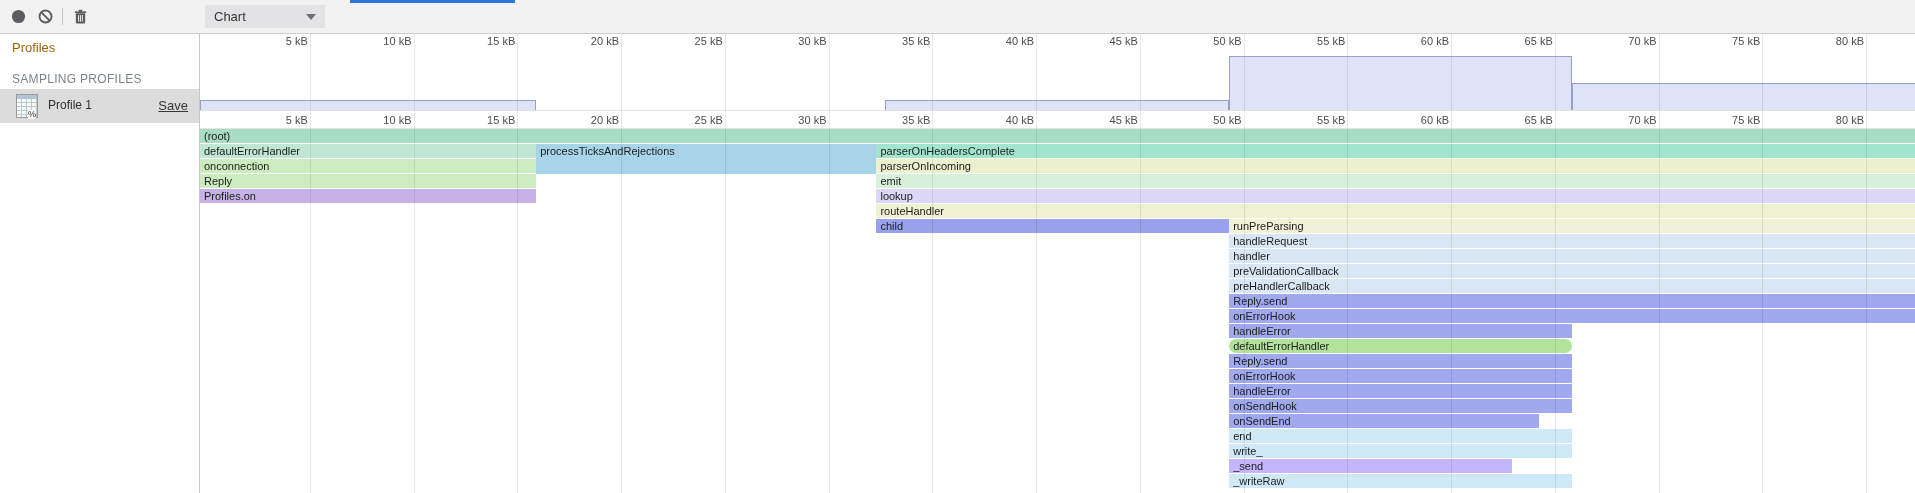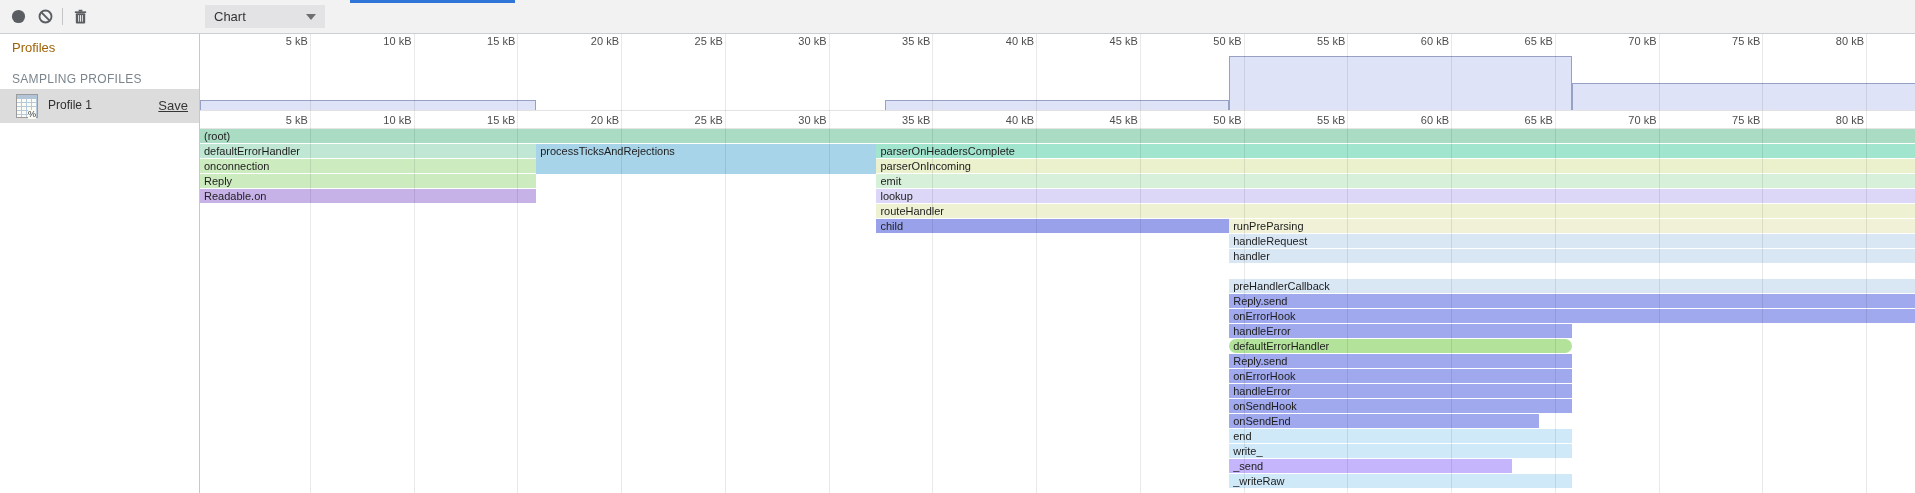--- a/index.html
+++ b/index.html
@@ -120,35 +120,38 @@
       </div>
       <div class="flame-row" style="top: 30px;">
         <div class="flame-bar" style="left: 0px; width: 336.15px; height: 14px; background: rgb(204, 235, 191);">onconnection</div>
         <div class="flame-bar" style="left: 676.45px; width: 1045.8px; height: 14px; background: rgb(235, 240, 205);">parserOnIncoming</div>
       </div>
       <div class="flame-row" style="top: 45px;">
         <div class="flame-bar" style="left: 0px; width: 336.15px; height: 14px; background: rgb(204, 235, 191);">Reply</div>
         <div class="flame-bar" style="left: 676.45px; width: 1045.8px; height: 14px; background: rgb(215, 240, 218);">emit</div>
       </div>
       <div class="flame-row" style="top: 60px;">
-        <div class="flame-bar" style="left: 0px; width: 336.15px; height: 14px; background: rgb(199, 178, 232);">Readable.on</div>
+        <div class="flame-bar" style="left: 0px; width: 336.15px; height: 14px; background: rgb(199, 178, 232);">Profiles.on</div>
         <div class="flame-bar" style="left: 676.45px; width: 1045.8px; height: 14px; background: rgb(220, 214, 247);">lookup</div>
       </div>
       <div class="flame-row" style="top: 75px;">
         <div class="flame-bar" style="left: 676.45px; width: 1045.8px; height: 14px; background: rgb(239, 241, 211);">routeHandler</div>
       </div>
       <div class="flame-row" style="top: 90px;">
         <div class="flame-bar dotted" style="left: 676.45px; width: 352.75px; height: 14px; background: rgb(152, 161, 234);">child</div>
         <div class="flame-bar" style="left: 1029.2px; width: 693.05px; height: 14px; background: rgb(240, 241, 214);">runPreParsing</div>
       </div>
       <div class="flame-row" style="top: 105px;">
         <div class="flame-bar" style="left: 1029.2px; width: 693.05px; height: 14px; background: rgb(217, 231, 245);">handleRequest</div>
       </div>
       <div class="flame-row" style="top: 120px;">
         <div class="flame-bar" style="left: 1029.2px; width: 693.05px; height: 14px; background: rgb(217, 231, 245);">handler</div>
+      </div>
+      <div class="flame-row" style="top: 135px;">
+        <div class="flame-bar" style="left: 1029.2px; width: 693.05px; height: 14px; background: rgb(217, 231, 245);">preValidationCallback</div>
       </div>
       <div class="flame-row" style="top: 150px;">
         <div class="flame-bar" style="left: 1029.2px; width: 693.05px; height: 14px; background: rgb(217, 231, 245);">preHandlerCallback</div>
       </div>
       <div class="flame-row" style="top: 165px;">
         <div class="flame-bar" style="left: 1029.2px; width: 693.05px; height: 14px; background: rgb(161, 169, 238);">Reply.send</div>
       </div>
       <div class="flame-row" style="top: 180px;">
         <div class="flame-bar" style="left: 1029.2px; width: 693.05px; height: 14px; background: rgb(161, 169, 238);">onErrorHook</div>
       </div>

